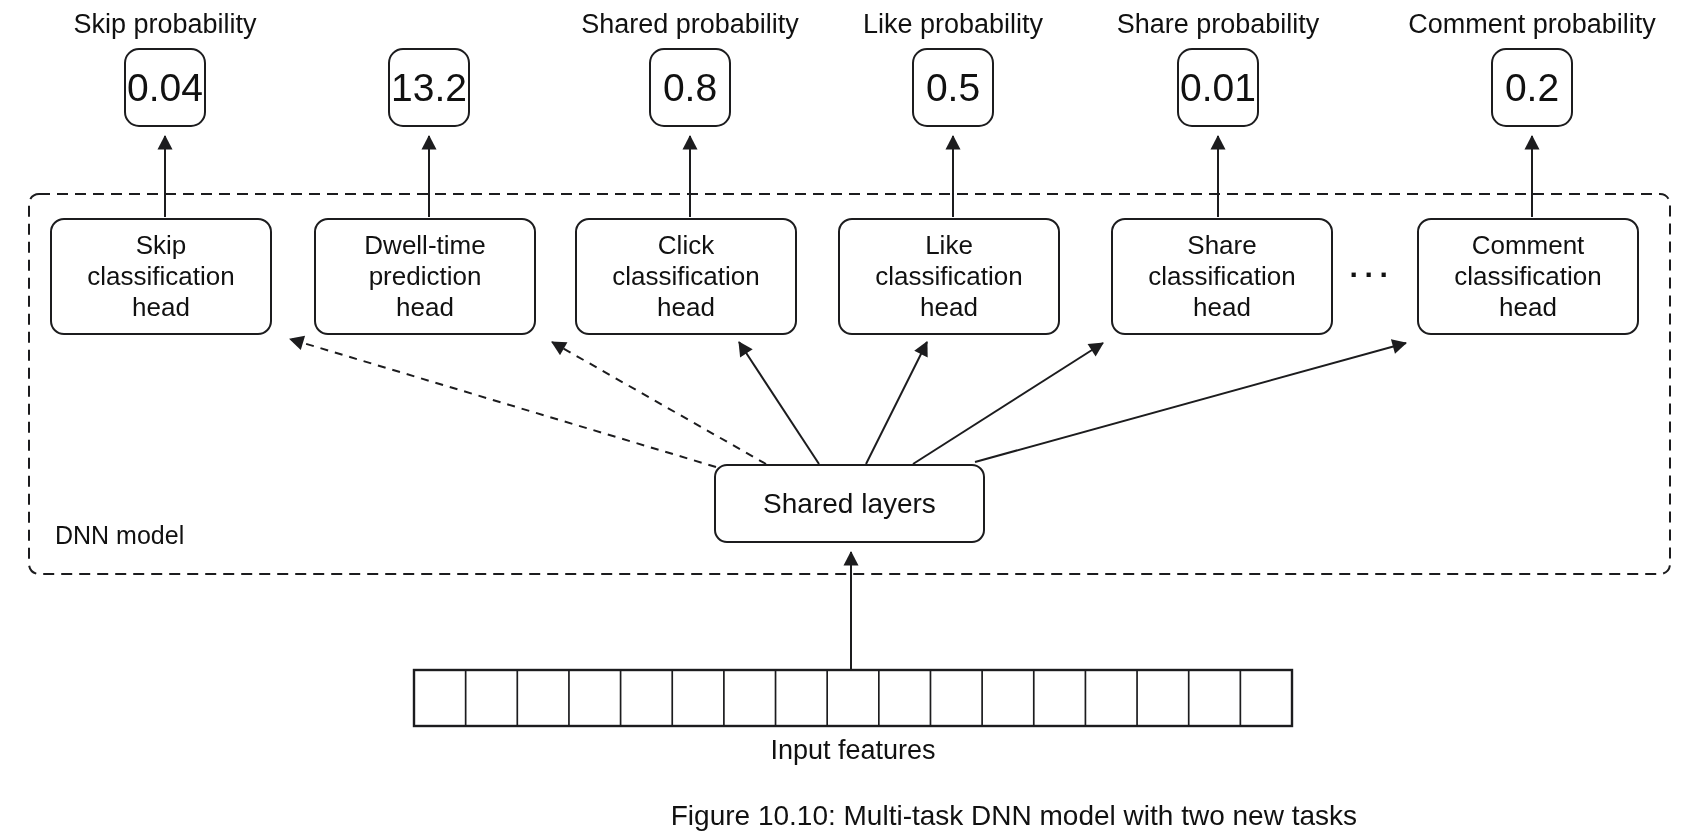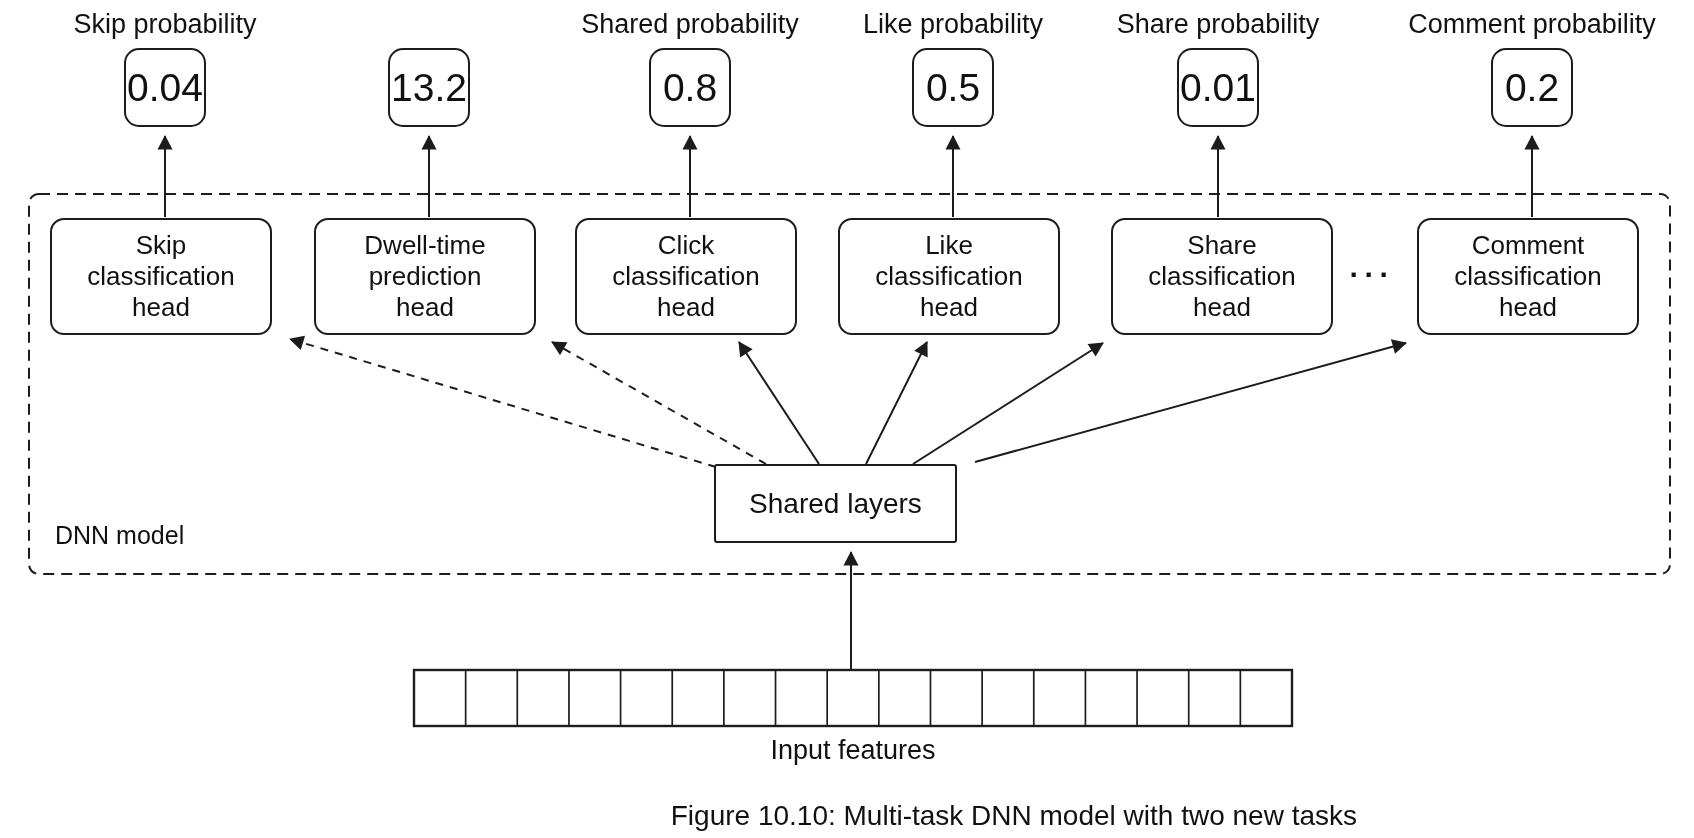--- a/index.html
+++ b/index.html
@@ -31,22 +31,22 @@
     font-size:39px;background:var(--bg);box-sizing:border-box;
   }
   .hbox{
     position:absolute;top:218px;width:222px;height:117px;
     border:2px solid var(--line);border-radius:14px;
     display:flex;align-items:center;justify-content:center;
     text-align:center;font-size:26px;line-height:31px;
     white-space:pre-line;background:var(--bg);box-sizing:border-box;
   }
   .shared{
-    position:absolute;left:714px;top:464px;width:243px;height:79px;
-    border:2px solid var(--line);border-radius:3px;
+    position:absolute;left:714px;top:464px;width:271px;height:79px;
+    border:2px solid var(--line);border-radius:13px;
     display:flex;align-items:center;justify-content:center;
     font-size:28px;background:var(--bg);box-sizing:border-box;
   }
   .dnn-label{position:absolute;left:55px;top:521px;font-size:25px;}
   .ellipsis{
     position:absolute;left:1332px;top:258px;width:80px;
     text-align:center;font-size:30px;font-weight:700;letter-spacing:5px;
   }
   .input-label{position:absolute;left:693px;top:735px;width:320px;text-align:center;font-size:27px;}
   .caption{position:absolute;left:347px;top:800px;width:1010px;text-align:right;font-size:28px;}

